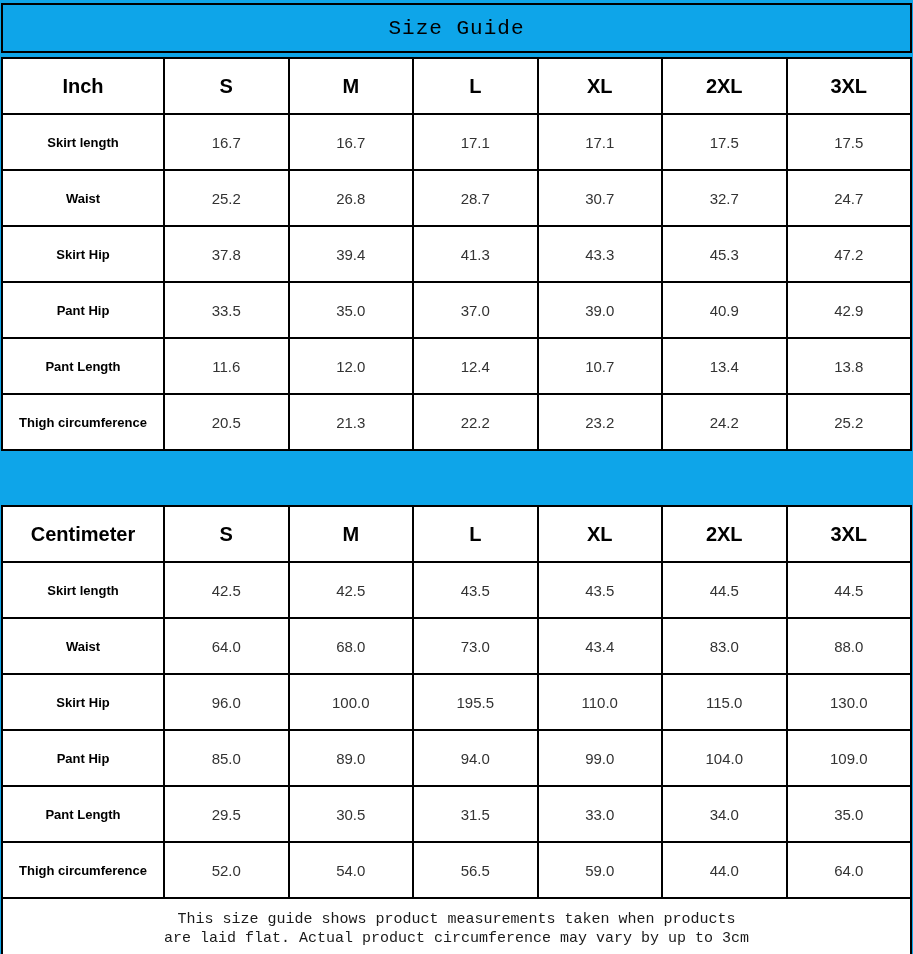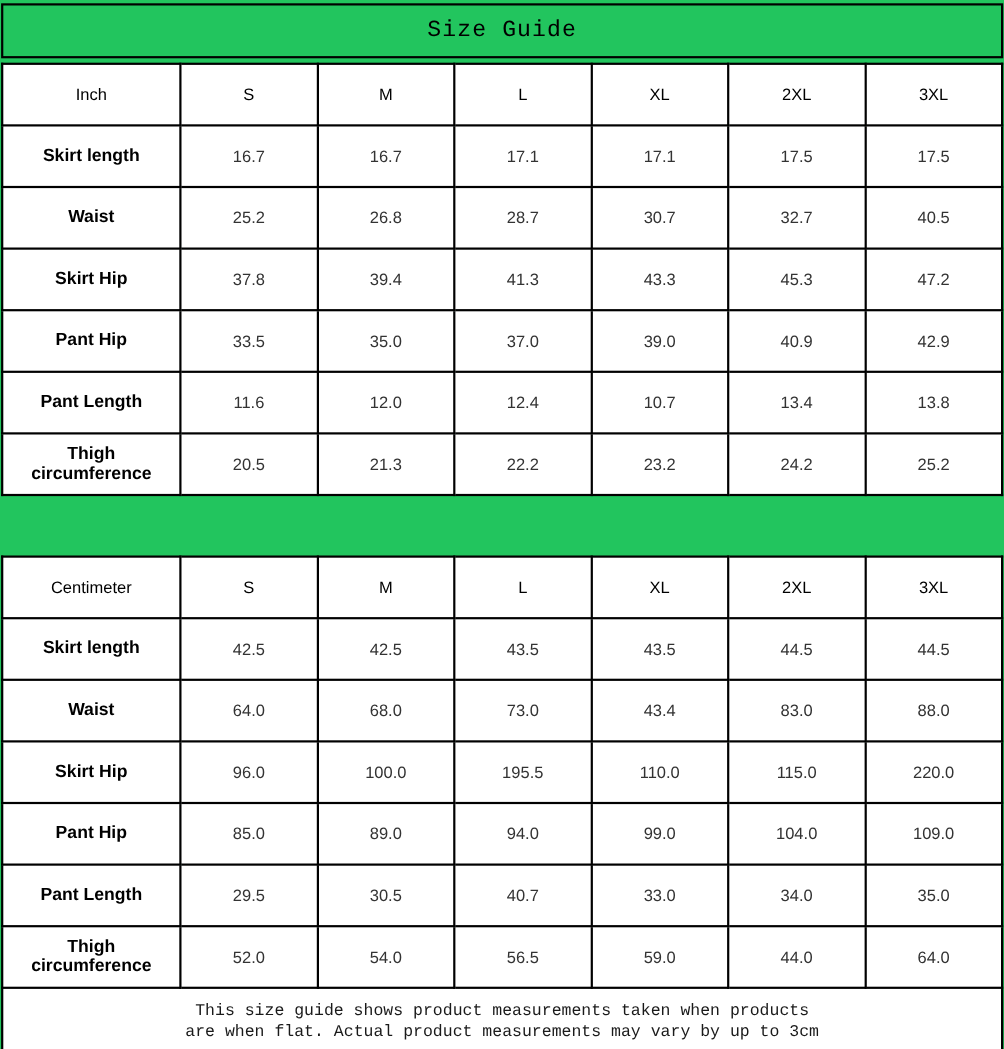--- a/index.html
+++ b/index.html
@@ -7,21 +7,21 @@
     padding: 0;
     background: #ffffff;
     font-family: "Liberation Sans", sans-serif;
     color: #000000;
   }
   .page {
     width: 913px;
     height: 954px;
     box-sizing: border-box;
     padding: 3px 1px 0 1px;
-    background: #22c55e;
+    background: #0ea5e9;
   }
   .title-box {
     box-sizing: border-box;
     border: 2px solid #000000;
     height: 50px;
     display: flex;
     align-items: center;
     justify-content: center;
     font-family: "Liberation Mono", monospace;
     font-size: 21px;
@@ -41,26 +41,26 @@
   .size-table td {
     box-sizing: border-box;
     border: 2px solid #000000;
     height: 56px;
     text-align: center;
     vertical-align: middle;
     padding: 0 2px;
     background: #ffffff;
   }
   .size-table th {
-    font-size: 15px;
-    font-weight: normal;
+    font-size: 20px;
+    font-weight: bold;
     color: #000000;
   }
   .size-table td.row-label {
-    font-size: 16px;
+    font-size: 13px;
     font-weight: bold;
     color: #000000;
   }
   .size-table td.val {
     font-size: 15px;
     font-weight: normal;
     color: #333333;
   }
   .size-table td.note-cell {
     height: 61px;
@@ -109,21 +109,21 @@
         <td class="val">17.5</td>
         <td class="val">17.5</td>
       </tr>
       <tr>
         <td class="row-label">Waist</td>
         <td class="val">25.2</td>
         <td class="val">26.8</td>
         <td class="val">28.7</td>
         <td class="val">30.7</td>
         <td class="val">32.7</td>
-        <td class="val">40.5</td>
+        <td class="val">24.7</td>
       </tr>
       <tr>
         <td class="row-label">Skirt Hip</td>
         <td class="val">37.8</td>
         <td class="val">39.4</td>
         <td class="val">41.3</td>
         <td class="val">43.3</td>
         <td class="val">45.3</td>
         <td class="val">47.2</td>
       </tr>
@@ -197,53 +197,53 @@
         <td class="val">83.0</td>
         <td class="val">88.0</td>
       </tr>
       <tr>
         <td class="row-label">Skirt Hip</td>
         <td class="val">96.0</td>
         <td class="val">100.0</td>
         <td class="val">195.5</td>
         <td class="val">110.0</td>
         <td class="val">115.0</td>
-        <td class="val">220.0</td>
+        <td class="val">130.0</td>
       </tr>
       <tr>
         <td class="row-label">Pant Hip</td>
         <td class="val">85.0</td>
         <td class="val">89.0</td>
         <td class="val">94.0</td>
         <td class="val">99.0</td>
         <td class="val">104.0</td>
         <td class="val">109.0</td>
       </tr>
       <tr>
         <td class="row-label">Pant Length</td>
         <td class="val">29.5</td>
         <td class="val">30.5</td>
-        <td class="val">40.7</td>
+        <td class="val">31.5</td>
         <td class="val">33.0</td>
         <td class="val">34.0</td>
         <td class="val">35.0</td>
       </tr>
       <tr>
         <td class="row-label">Thigh circumference</td>
         <td class="val">52.0</td>
         <td class="val">54.0</td>
         <td class="val">56.5</td>
         <td class="val">59.0</td>
         <td class="val">44.0</td>
         <td class="val">64.0</td>
       </tr>
     </tbody>
     <tfoot>
       <tr>
         <td class="note-cell" colspan="7">
           <div>This size guide shows product measurements taken when products</div>
-          <div>are when flat. Actual product measurements may vary by up to 3cm</div>
+          <div>are laid flat. Actual product circumference may vary by up to 3cm</div>
         </td>
       </tr>
     </tfoot>
   </table>
 
 </div>
 
 </body></html>

